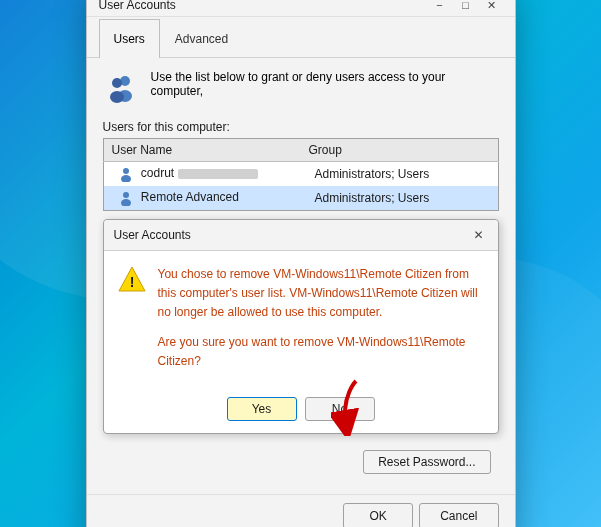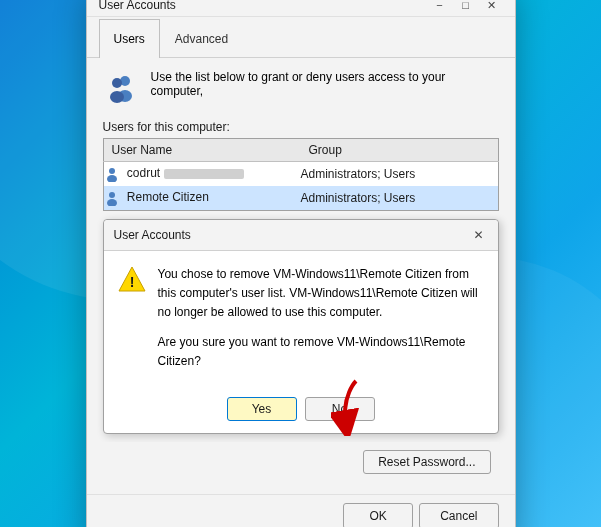--- a/index.html
+++ b/index.html
@@ -130,21 +130,21 @@
       background: #e8e8e8;
       border-bottom: 1px solid #c0c0c0;
       padding: 4px 8px;
       text-align: left;
       font-size: 12px;
       font-weight: 400;
       color: #1a1a1a;
     }
     .user-table th:first-child { width: 50%; }
     .user-table td {
-      padding: 4px 0;
+      padding: 4px 14px;
       font-size: 12px;
       color: #1a1a1a;
       vertical-align: middle;
     }
     .user-table tr:nth-child(even) { background: #f0f0f0; }
     .user-table tr.selected { background: #cce4ff; }
 
     .blur-box {
       display: inline-block;
       width: 80px; height: 10px;
@@ -186,21 +186,21 @@
       padding: 14px 14px 10px 14px;
       display: flex;
       gap: 12px;
     }
     .warn-icon {
       width: 28px; height: 28px;
       flex-shrink: 0;
     }
     .confirm-text {
       font-size: 12px;
-      color: #000000;
+      color: #c2410c;
       line-height: 1.6;
     }
     .confirm-text p { margin-bottom: 10px; }
     .confirm-text p:last-child { margin-bottom: 8px; }
     .confirm-buttons {
       display: flex;
       justify-content: center;
       gap: 8px;
       padding: 8px 14px 12px 14px;
     }
@@ -325,21 +325,21 @@
             <span class="blur-box"></span>
           </td>
           <td>Administrators; Users</td>
         </tr>
         <tr class="selected">
           <td>
             <svg width="16" height="16" viewBox="0 0 16 16" style="vertical-align:middle;margin-right:4px">
               <circle cx="8" cy="5" r="3" fill="#4a7fc1"></circle>
               <ellipse cx="8" cy="13" rx="5" ry="4" fill="#4a7fc1"></ellipse>
             </svg>
-            <span>Remote Citizen</span>
+            <span>Remote Advanced</span>
           </td>
           <td>Administrators; Users</td>
         </tr>
       </tbody>
     </table>
 
     <div class="confirm-dialog">
       <div class="confirm-title-bar">
         <span class="confirm-title">User Accounts</span>
         <button class="confirm-close">✕</button>

